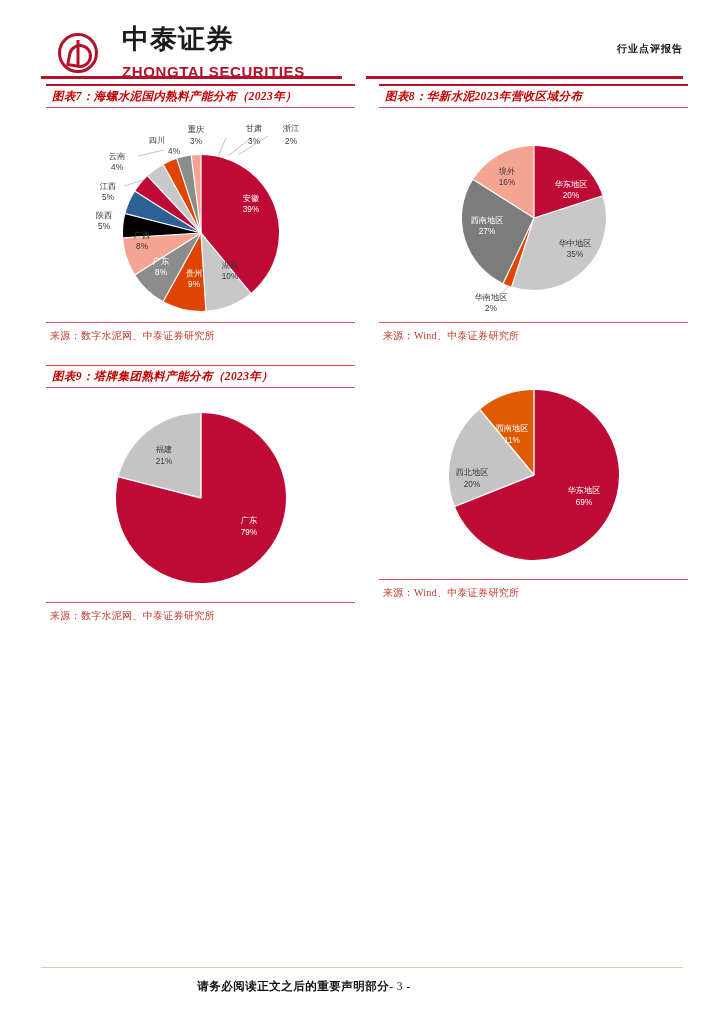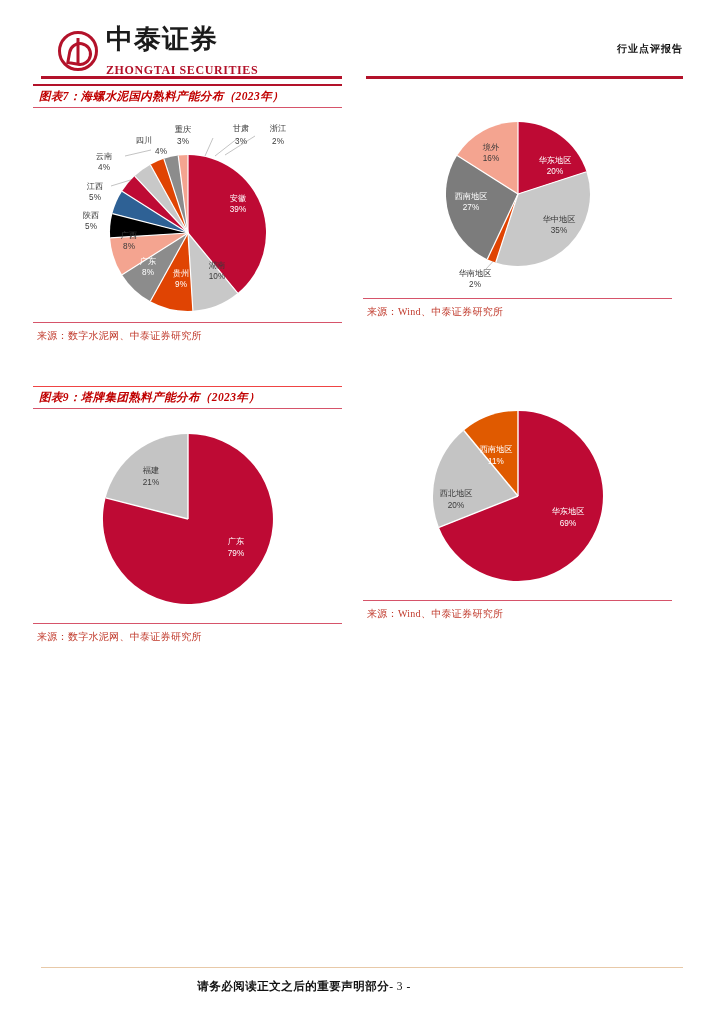--- a/index.html
+++ b/index.html
@@ -22,21 +22,21 @@
     position: absolute;
     left: 0; top: 0;
     width: 724px;
     height: 78px;
   }
   .logo-wrap {
     position: absolute;
     left: 58px; top: 26px;
     display: flex;
     align-items: center;
-    gap: 8px;
+    gap: 24px;
   }
   .logo-mark {
     width: 40px; height: 40px;
     border-radius: 50%;
     border: 3.5px solid #B3122A;
     position: relative;
     flex: 0 0 auto;
   }
   .logo-mark::before {
     content: "";
@@ -57,23 +57,23 @@
   }
   .logo-text { display: flex; flex-direction: column; line-height: 1; }
   .logo-cn {
     font-family: "Liberation Sans", sans-serif;
     font-weight: bold;
     font-size: 27px;
     color: #1b1b1b;
     letter-spacing: 1px;
   }
   .logo-en {
-    font-family: Liberation Serif, serif;
+    font-family: Liberation Sans, sans-serif;
     font-weight: bold;
-    font-size: 12px;
+    font-size: 15px;
     color: #B3122A;
     letter-spacing: 0.6px;
     margin-top: 11px;
   }
   .header-right {
     position: absolute;
     right: 41px; top: 42px;
     font-family: "Liberation Serif", serif;
     font-weight: bold;
     font-size: 10px;
@@ -89,27 +89,26 @@
   .header-rule-right {
     position: absolute;
     left: 366px; top: 76px;
     width: 317px; height: 2.5px;
     background: #B3122A;
   }
 
   
   .charts {
     position: absolute;
-    left: 33px; top: 84px;
+    left: 46px; top: 84px;
     width: 642px;
     display: flex;
     flex-wrap: wrap;
     column-gap: 24px;
     row-gap: 0px;
-    gap: 21px;
   }
   .chart-cell {
     width: 309px;
   }
   .chart-title-bar {
     border-top: 2.2px solid #B3122A;
     border-bottom: 1px solid #D6546A;
     padding: 3px 2px 3px 6px;
     margin-bottom: 0;
   }
@@ -285,20 +284,23 @@
           <text class="lbl lbl-dark" x="245" y="23" text-anchor="middle">浙江</text>
           <text class="lbl lbl-dark" x="245" y="36" text-anchor="middle">2%</text>
         </svg>
       </div>
       <div class="chart-source-rule"></div>
       <div class="chart-source">来源：数字水泥网、中泰证券研究所</div>
       <div class="source-gap"></div>
     </div>
 
     <div class="chart-cell">
+      <div class="chart-title-bar">
+        <div class="chart-title">图表8：华新水泥2023年营收区域分布</div>
+      </div>
       <div class="chart-body">
         <svg width="309" height="214" viewBox="0 0 309 214">
           <line x1="123" y1="185" x2="135" y2="172" stroke="#9a9a9a" stroke-width="0.6"></line>
           <g transform="translate(155,110)">
 
             <path d="M0,0 L0,-72 A72,72 0 0,1 68.48,-22.25 Z" fill="#BE0A34"></path>
 
             <path d="M0,0 L68.48,-22.25 A72,72 0 0,1 -22.25,68.48 Z" fill="#C8C8C8"></path>
 
             <path d="M0,0 L-22.25,68.48 A72,72 0 0,1 -30.70,65.13 Z" fill="#E04403"></path>

